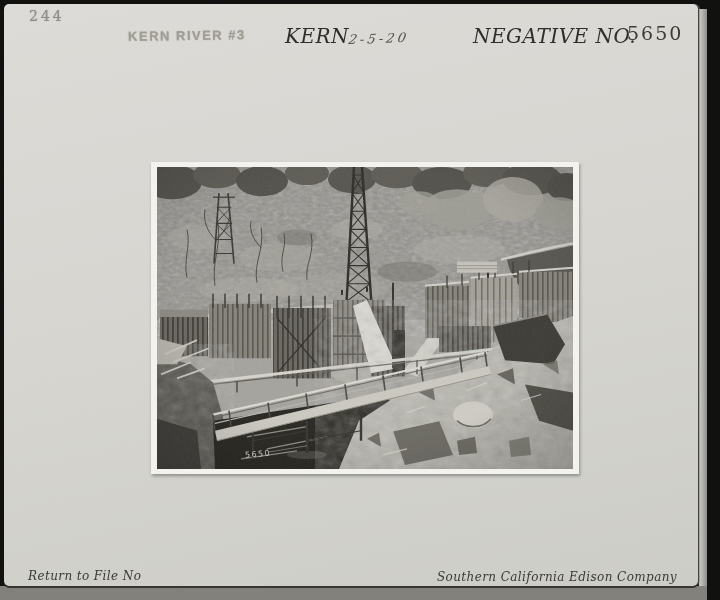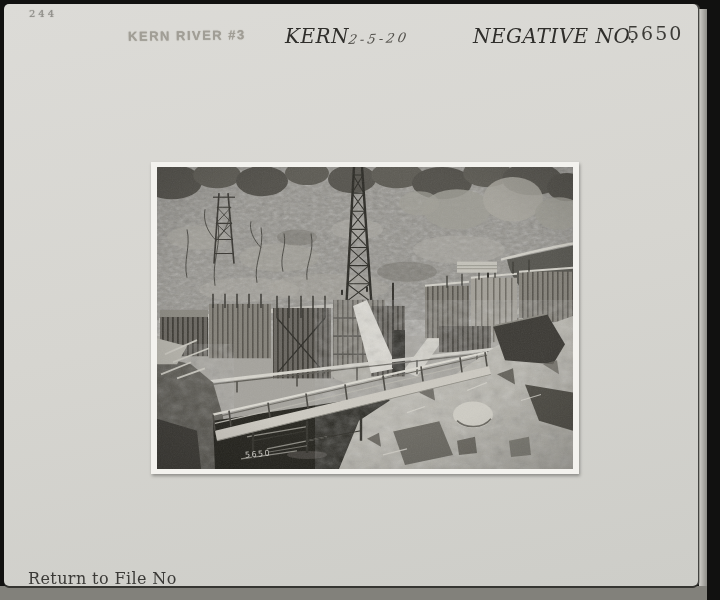--- a/index.html
+++ b/index.html
@@ -14,39 +14,39 @@
     background:linear-gradient(90deg,#cfcec9,#8f8e89);}
   
   .page{
     position:absolute;left:4px;top:4px;width:694px;height:582px;
     background:linear-gradient(168deg,#dcdbd7 0%,#d6d5d0 50%,#cdcdc8 100%);
     border-radius:5px;
     box-shadow:0 2px 0 rgba(40,40,36,.85), 2px 0 0 rgba(120,119,114,.5);
   }
   .page > *{position:absolute;}
   
-  .stamp-number{left:25px;top:4px;font-size:10px;letter-spacing:3px;color:#8f8e89;
+  .stamp-number{left:25px;top:4px;font-size:14px;letter-spacing:3px;color:#8f8e89;
     text-shadow:0 0 1px rgba(130,128,122,.8);}
   .hdr-label{font-style:italic;font-size:20px;color:#2f2e2b;letter-spacing:.5px;}
   .loc-label{left:24px;top:20px;}
   .loc-value{left:124px;top:24px;font-family:"Liberation Sans",sans-serif;font-weight:700;
     font-size:13px;letter-spacing:1.5px;color:#a19e96;transform:rotate(-.8deg);
     text-shadow:0 0 1px rgba(150,147,138,.9);}
   .date-label{left:281px;top:20px;}
   .date-value{left:345px;top:27px;font-style:italic;font-size:13px;letter-spacing:3px;
     color:#514f4a;transform:skewX(-12deg) rotate(-2deg);}
   .neg-label{left:469px;top:20px;}
   .neg-value{left:623px;top:18px;font-size:19px;letter-spacing:2px;color:#3c3b37;}
   
   .photo-print{left:147px;top:158px;width:428px;height:312px;box-sizing:border-box;
     padding:5px 6px;background:#f3f2ee;
     box-shadow:1px 2px 3px rgba(20,20,18,.35);}
   .photo-print svg{display:block;}
   
-  .ftr{font-size:16px;color:#3b3a37;letter-spacing:.4px;white-space:nowrap;}
+  .ftr{font-style:italic;font-size:12px;color:#3b3a37;letter-spacing:.4px;white-space:nowrap;}
   .ftr-left{left:24px;top:565px;}
   .ftr-center{left:50%;top:565px;transform:translateX(-50%);}
   .ftr-right{right:21px;top:566px;}
 </style>
 </head>
 <body>
 
 <div class="bottom-strip"></div>
 <div class="page-edge-strip"></div>
 
@@ -240,13 +240,14 @@
 
       <text x="88" y="288" transform="rotate(-5 98 286)" font-size="8" letter-spacing="1.5" fill="#e9e7e0" opacity=".85" font-family="DejaVu Sans, sans-serif">5650</text>
       <path d="M112,283 L150,277" stroke="#cfcdc5" stroke-width="1" opacity=".45"></path>
 
       <rect x="0" y="0" width="416" height="300" filter="url(#grain)" opacity=".10"></rect>
       <rect x="0" y="0" width="416" height="300" fill="url(#vig)"></rect>
     </svg>
   </div>
 
   <span class="ftr ftr-left">Return to File No</span>
+  <span class="ftr ftr-right">Southern California Edison Company</span>
 </div>
 
 </body></html>

